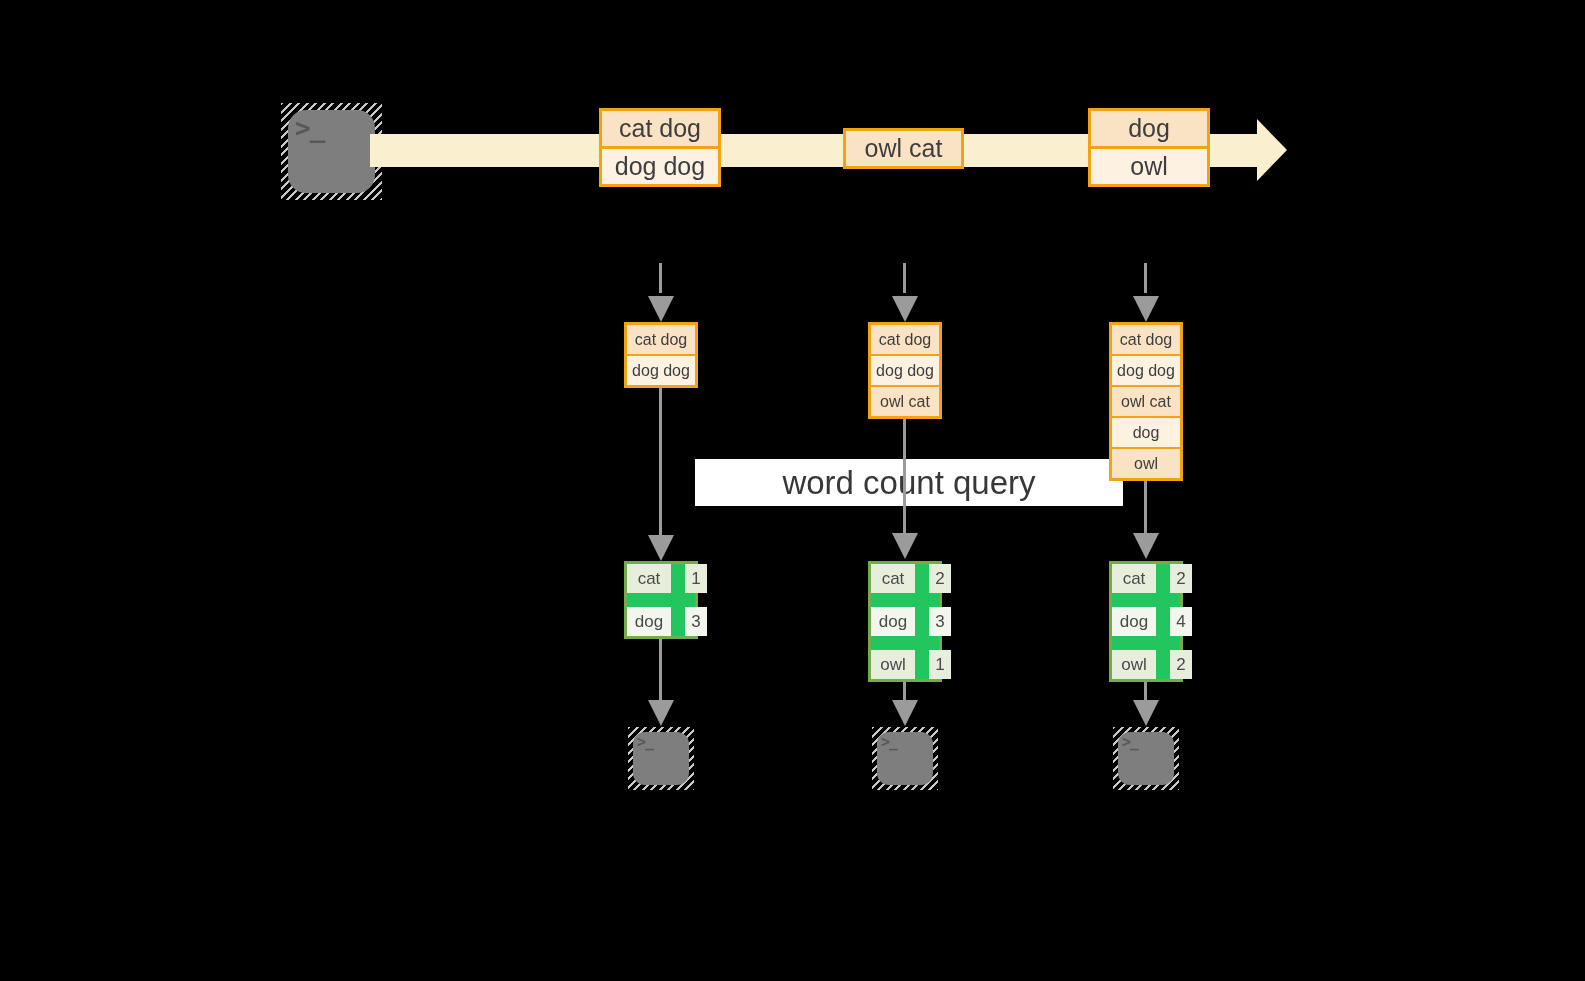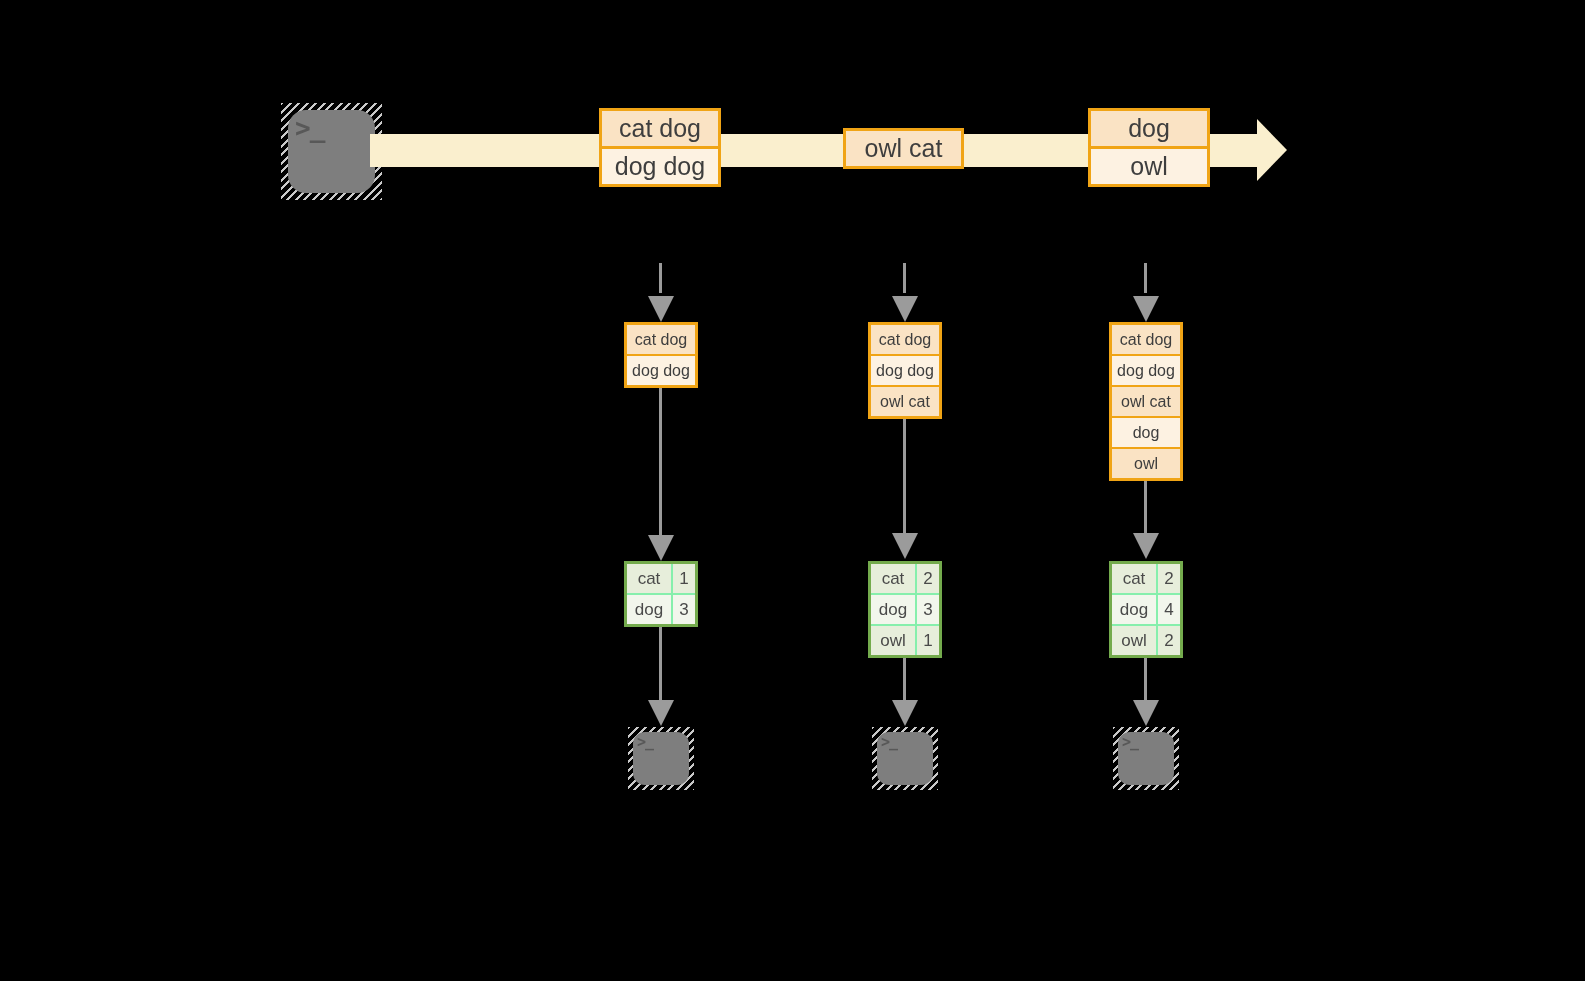--- a/index.html
+++ b/index.html
@@ -46,22 +46,22 @@
   
   .bbox{display:grid;gap:2px;background:#f0a415;border:3px solid #f0a415;z-index:4;}
   .bbox .c{
     background:#fae3c4;color:#3e3e3e;font-size:16px;text-align:center;
     height:29px;line-height:29px;white-space:nowrap;
   }
   .bbox .c.lt{background:#fdf2e2;}
 
   
   .gtable{
-    display:grid;grid-template-columns:44px 22px;gap:2px;
-    background:#86efac;border:3px solid #74ab4d;z-index:4;
+    display:grid;grid-template-columns:44px 22px;gap:14px;
+    background:#22c55e;border:3px solid #74ab4d;z-index:4;
   }
   .gtable .c{
     background:#e7eedb;color:#4a4a4a;font-size:17px;text-align:center;
     height:29px;line-height:29px;
   }
   .gtable .c.lt{background:#f2f6ec;}
 
   
   .vline{width:3px;background:#9b9b9b;z-index:3;}
   .ahead{
@@ -121,20 +121,21 @@
     <div class="c">owl cat</div>
   </div>
   <div class="abs bbox" style="left:1109px;top:322px;width:74px;">
     <div class="c">cat dog</div>
     <div class="c lt">dog dog</div>
     <div class="c">owl cat</div>
     <div class="c lt">dog</div>
     <div class="c">owl</div>
   </div>
 
+  <div class="abs query-band" style="left:695px;top:459px;width:428px;height:47px;">word count query</div>
 
   <div class="abs vline" style="left:659px;top:388px;height:147px;"></div>
   <div class="abs ahead" style="left:648px;top:535px;"></div>
 
   <div class="abs vline" style="left:903px;top:419px;height:114px;"></div>
   <div class="abs ahead" style="left:892px;top:533px;"></div>
 
   <div class="abs vline" style="left:1144px;top:481px;height:52px;"></div>
   <div class="abs ahead" style="left:1133px;top:533px;"></div>
 

